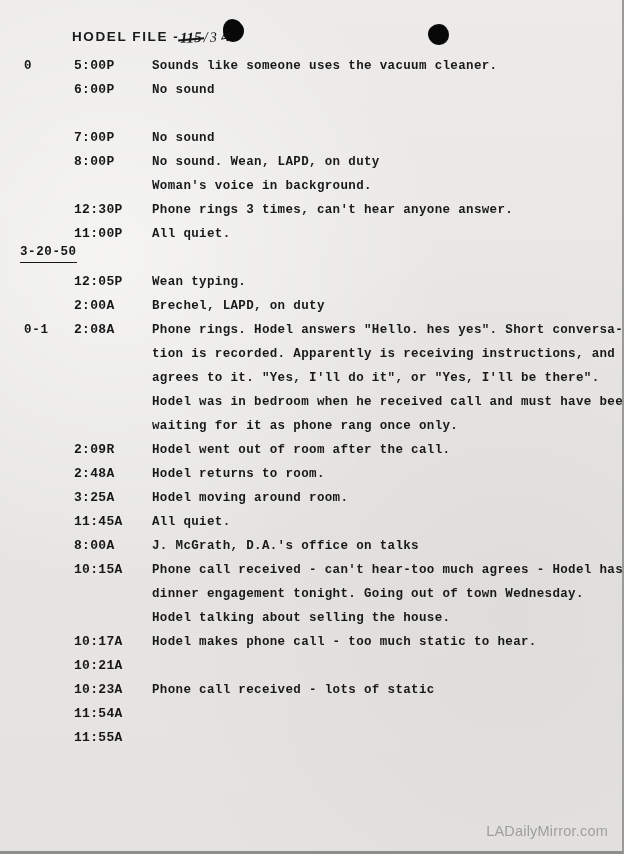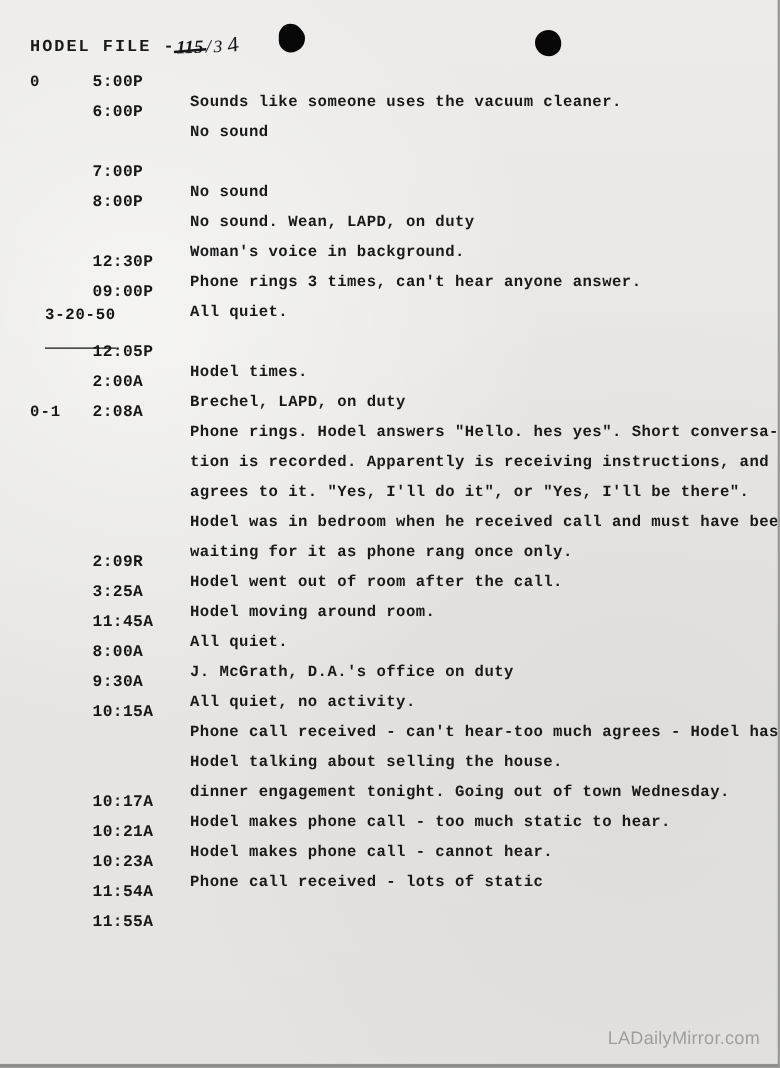--- a/index.html
+++ b/index.html
@@ -41,25 +41,26 @@
   }
 
   
   .hdr {
     position: absolute;
     left: 24px;
     top: 26px;
     white-space: nowrap;
   }
   .hdr-typed {
-    font-family: Liberation Mono, monospace;
+    font-family: Liberation Sans, sans-serif;
     font-size: 13.5px;
     font-weight: 700;
     letter-spacing: 1.6px;
     color: #1a1a1a;
+    margin-left: 48px;
   }
   .hdr-hand {
     display: inline-block;
     font-family: "Liberation Serif", "DejaVu Serif", serif;
     font-size: 15px;
     font-style: italic;
     color: #16161a;
     transform: translateY(1px) rotate(-2deg);
     margin-left: 1px;
   }
@@ -136,38 +137,38 @@
     top: 0;
     width: 74px;
     font-size: 13px;
     font-weight: 700;
     letter-spacing: 0.3px;
     color: #171717;
   }
   .col-text {
     position: absolute;
     left: 152px;
-    top: 16px;
+    top: 0;
     font-size: 12.5px;
     font-weight: 700;
     letter-spacing: 0.35px;
     color: #191919;
   }
   .col-text.cont { left: 152px; }
 
   .datestamp {
     position: absolute;
-    left: 36px;
+    left: 20px;
     top: -2px;
     font-size: 12.5px;
     font-weight: 700;
     letter-spacing: 0.6px;
     color: #131313;
     border-bottom: 1.6px solid #151515;
-    padding-bottom: 17px;
+    padding-bottom: 1px;
     line-height: 17px;
   }
 
   
   .watermark {
     position: absolute;
     right: 14px;
     bottom: 12px;
     font-family: "Liberation Sans", "DejaVu Sans", sans-serif;
     font-size: 14.5px;
@@ -210,29 +211,29 @@
           <div class="col-text">No sound.  Wean, LAPD, on duty</div>
         </div>
         <div class="row">
           <div class="col-text cont">Woman's voice in background.</div>
         </div>
         <div class="row">
           <div class="col-time">12:30P</div>
           <div class="col-text">Phone rings 3 times, can't hear anyone answer.</div>
         </div>
         <div class="row">
-          <div class="col-time">09:00P</div>
+          <div class="col-time">11:00P</div>
           <div class="col-text">All quiet.</div>
         </div>
         <div class="row">
           <div class="datestamp">3-20-50</div>
         </div>
         <div class="row">
           <div class="col-time">12:05P</div>
-          <div class="col-text">Hodel times.</div>
+          <div class="col-text">Wean typing.</div>
         </div>
         <div class="row">
           <div class="col-time">2:00A</div>
           <div class="col-text">Brechel, LAPD, on duty</div>
         </div>
         <div class="row">
           <div class="col-mark">0-1</div>
           <div class="col-time">2:08A</div>
           <div class="col-text">Phone rings.  Hodel answers "Hello. hes yes".  Short conversa-</div>
         </div>
@@ -246,52 +247,51 @@
           <div class="col-text cont">Hodel was in bedroom when he received call and must have been</div>
         </div>
         <div class="row">
           <div class="col-text cont">waiting for it as phone rang once only.</div>
         </div>
         <div class="row">
           <div class="col-time">2:09R</div>
           <div class="col-text">Hodel went out of room after the call.</div>
         </div>
         <div class="row">
+          <div class="col-time">2:48A</div>
+          <div class="col-text">Hodel returns to room.</div>
+        </div>
+        <div class="row">
           <div class="col-time">3:25A</div>
           <div class="col-text">Hodel moving around room.</div>
         </div>
         <div class="row">
           <div class="col-time">11:45A</div>
           <div class="col-text">All quiet.</div>
         </div>
         <div class="row">
           <div class="col-time">8:00A</div>
-          <div class="col-text">J. McGrath, D.A.'s office on duty</div>
-        </div>
-        <div class="row">
-          <div class="col-time">9:30A</div>
-          <div class="col-text">All quiet, no activity.</div>
+          <div class="col-text">J. McGrath, D.A.'s office on talks</div>
         </div>
         <div class="row">
           <div class="col-time">10:15A</div>
           <div class="col-text">Phone call received - can't hear-too much agrees - Hodel has</div>
         </div>
         <div class="row">
+          <div class="col-text cont">dinner engagement tonight.  Going out of town Wednesday.</div>
+        </div>
+        <div class="row">
           <div class="col-text cont">Hodel talking about selling the house.</div>
-        </div>
-        <div class="row">
-          <div class="col-text cont">dinner engagement tonight.  Going out of town Wednesday.</div>
         </div>
         <div class="row">
           <div class="col-time">10:17A</div>
           <div class="col-text">Hodel makes phone call - too much static to hear.</div>
         </div>
         <div class="row">
           <div class="col-time">10:21A</div>
-          <div class="col-text">Hodel makes phone call - cannot hear.</div>
         </div>
         <div class="row">
           <div class="col-time">10:23A</div>
           <div class="col-text">Phone call received - lots of static</div>
         </div>
         <div class="row">
           <div class="col-time">11:54A</div>
         </div>
         <div class="row">
           <div class="col-time">11:55A</div>

